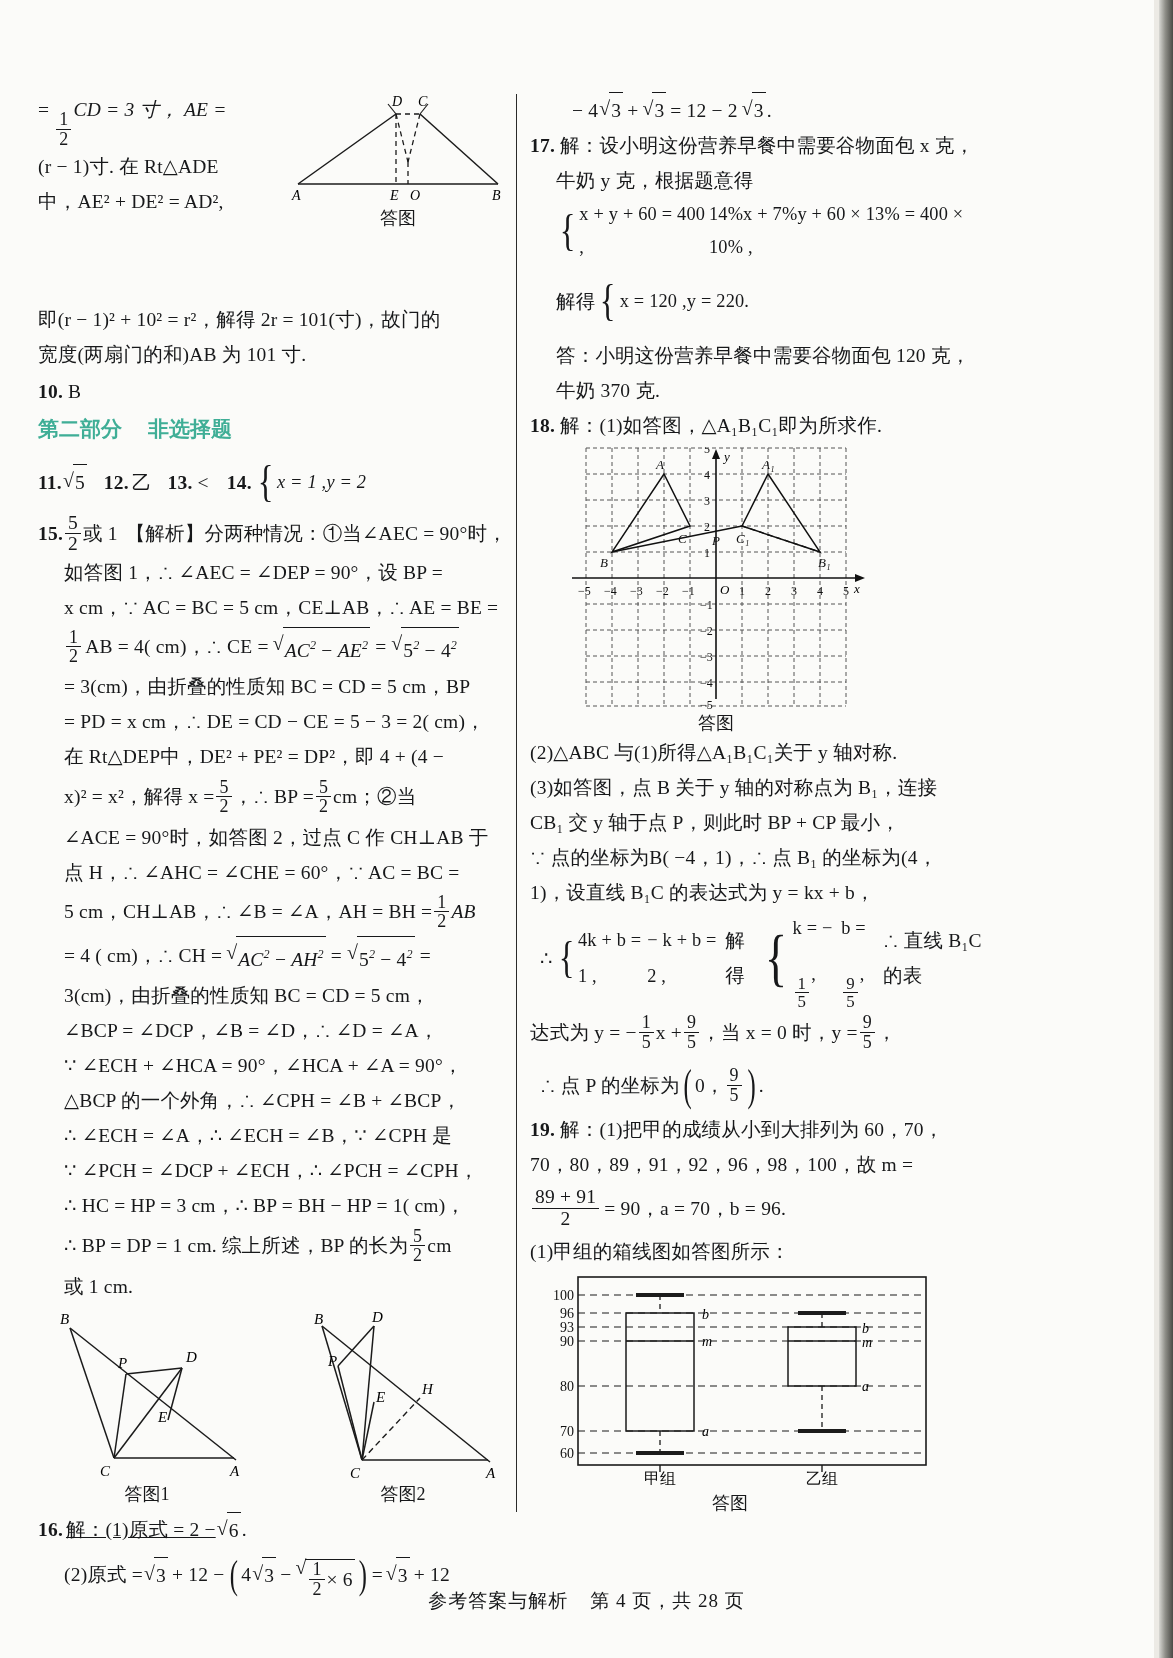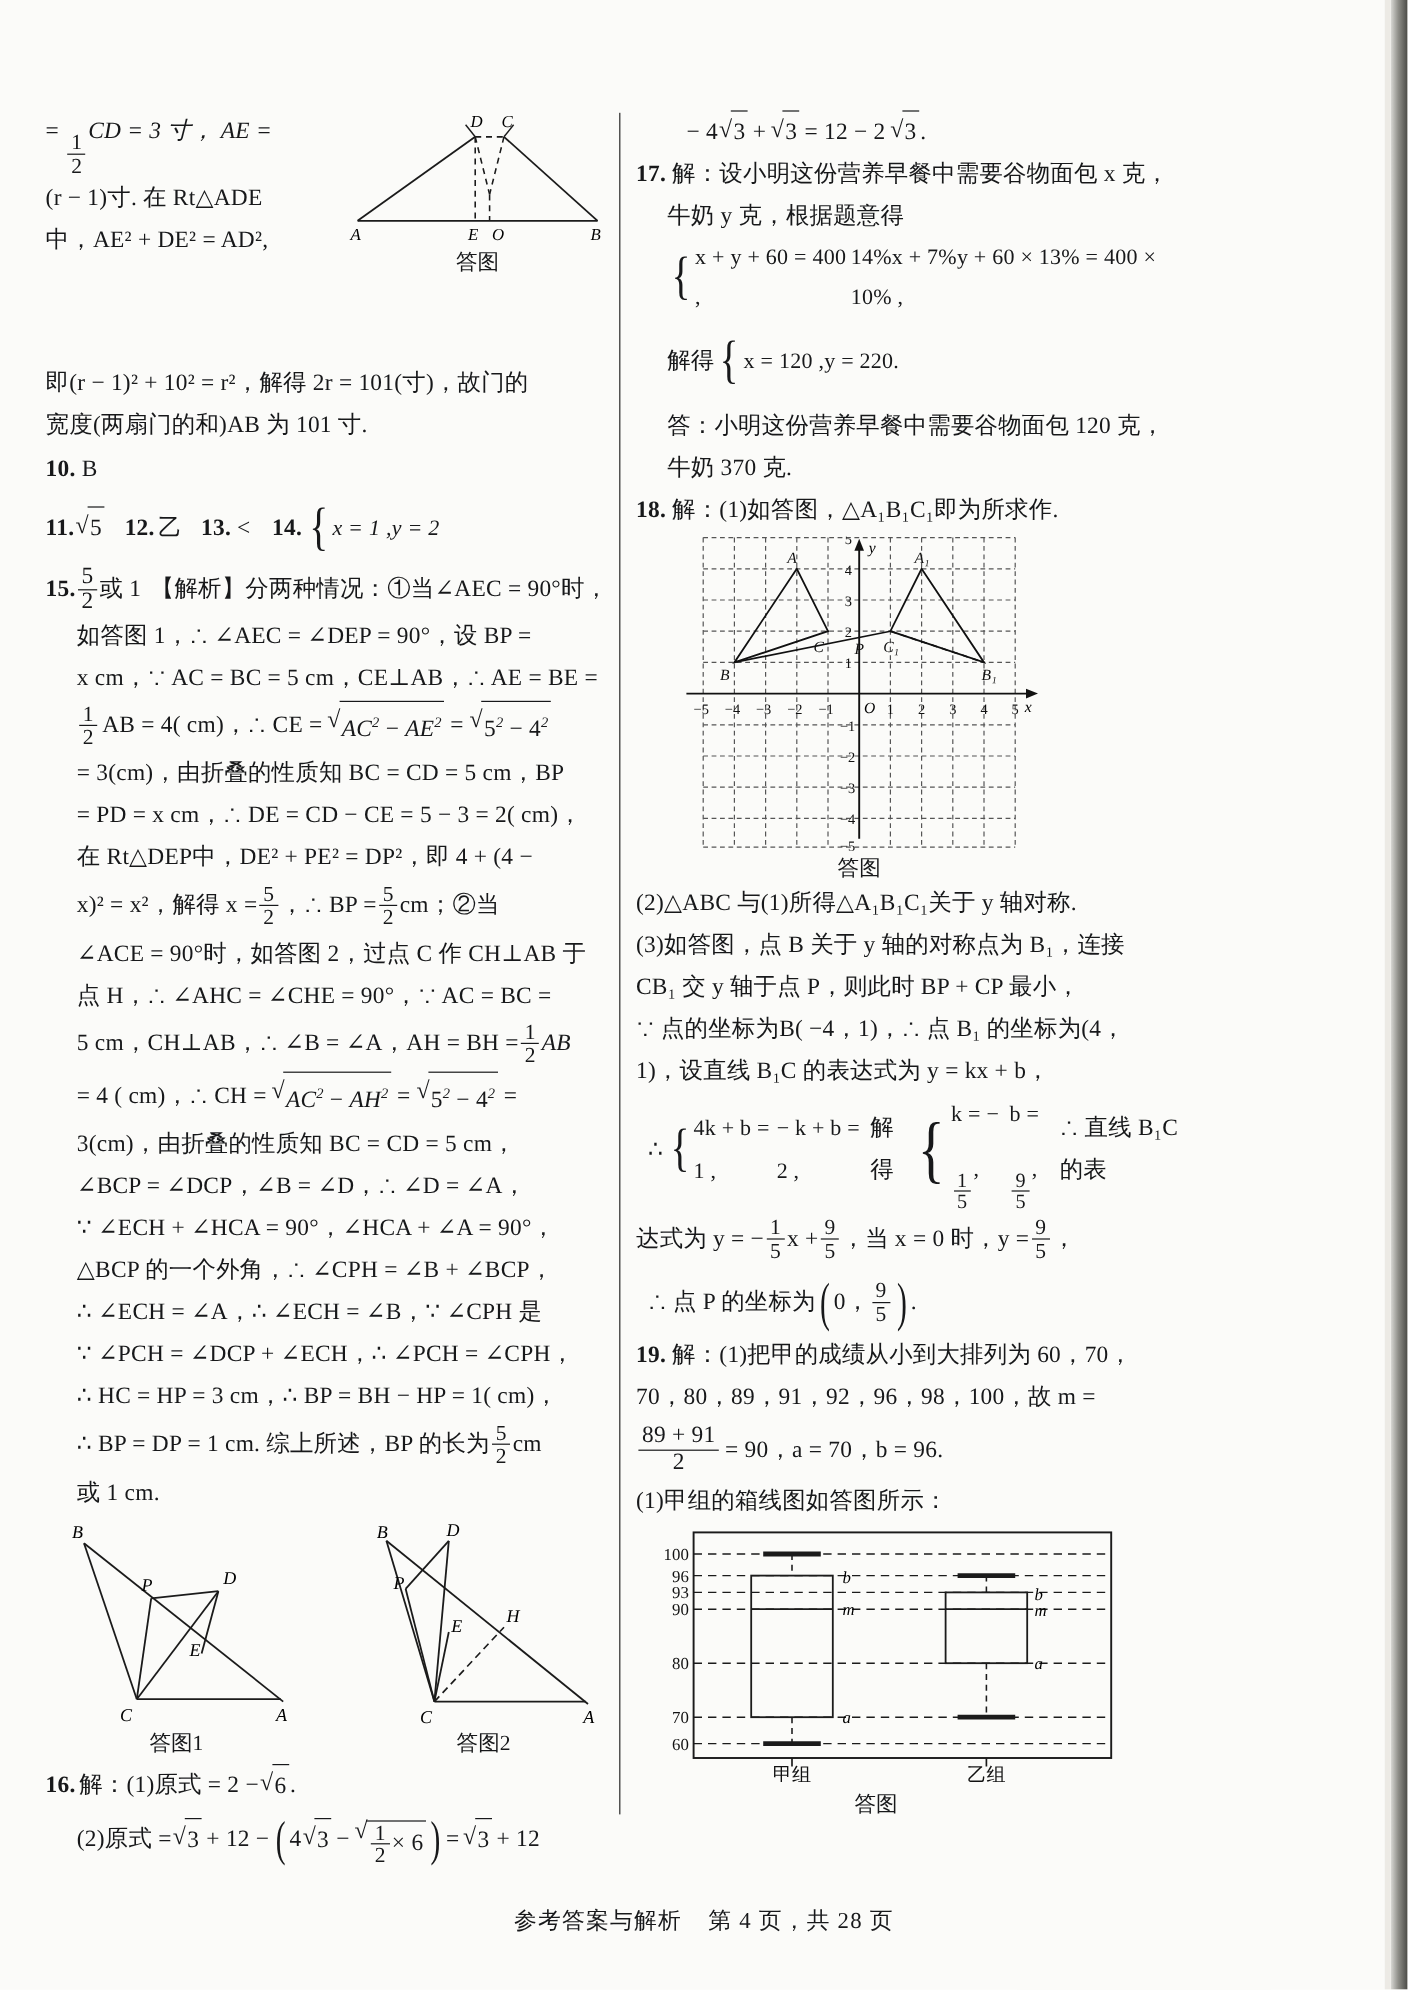--- a/index.html
+++ b/index.html
@@ -103,20 +103,23 @@
       </div>
 
       <div class="t">即(r − 1)² + 10² = r²，解得 2r = 101(寸)，故门的</div>
       <div class="t">宽度(两扇门的和)AB 为 101 寸.</div>
 
       <div class="t" style="margin-top:2px;">
         <span class="q">10.</span>
         <span>B</span>
       </div>
 
+      <div class="section-head">
+        <span>第二部分</span><span class="sp"></span><span>非选择题</span>
+      </div>
 
       <div class="t" style="display:flex;align-items:center;height:62px;">
         <span class="q">11.</span>
         <span class="sqrt"><span>5</span></span>
         <span style="width:16px;"></span>
         <span class="q">12.</span>
         <span style="margin-left:3px;">乙</span>
         <span style="width:16px;"></span>
         <span class="q">13.</span>
         <span style="margin-left:5px;">&lt;</span>
@@ -163,21 +166,21 @@
             <span class="d">2</span>
           </span>
         <span>，∴ BP =</span>
         <span class="frac">
             <span class="n">5</span>
             <span class="d">2</span>
           </span>
         <span>cm；②当</span>
       </div>
       <div class="t" style="padding-left:26px;">∠ACE = 90°时，如答图 2，过点 C 作 CH⊥AB 于</div>
-      <div class="t" style="padding-left:26px;">点 H，∴ ∠AHC = ∠CHE = 90°，∵ AC = BC =</div>
+      <div class="t" style="padding-left:26px;">点 H，∴ ∠AHC = ∠CHE = 60°，∵ AC = BC =</div>
       <div class="t" style="padding-left:26px;display:flex;align-items:center;height:44px;">
         <span>5 cm，CH⊥AB，∴ ∠B = ∠A，AH = BH =</span>
         <span class="frac">
             <span class="n">1</span>
             <span class="d">2</span>
           </span>
         <i>AB</i>
       </div>
       <div class="t" style="padding-left:26px;display:flex;align-items:center;height:44px;">
         <span>= 4 ( cm)，∴ CH =</span>
@@ -239,21 +242,21 @@
             <text x="124" y="84" font-size="15" font-style="italic" font-family="Liberation Serif, serif">H</text>
             <text x="52" y="168" font-size="15" font-style="italic" font-family="Liberation Serif, serif">C</text>
             <text x="188" y="168" font-size="15" font-style="italic" font-family="Liberation Serif, serif">A</text>
           </svg>
           <div class="fig-cap" style="width:210px;">答图2</div>
         </div>
       </div>
 
       <div class="t" style="margin-top:6px;display:flex;align-items:center;">
         <span class="q">16.</span>
-        <span style="margin-left:3px;">解：(1)原式 = 2 −</span>
+        <span style="margin-left:3px;text-decoration:underline;">解：(1)原式 = 2 −</span>
         <span class="sqrt"><span>6</span></span>
         <span>.</span>
       </div>
       <div class="t" style="padding-left:26px;display:flex;align-items:center;height:54px;">
         <span>(2)原式 =</span>
         <span class="sqrt"><span>3</span></span>
         <span style="margin:0 3px;">+ 12 −</span>
         <span style="font-size:2.1em;transform:scaleX(.6);display:inline-block;">(</span>
         <span>4</span>
         <span class="sqrt"><span>3</span></span>

